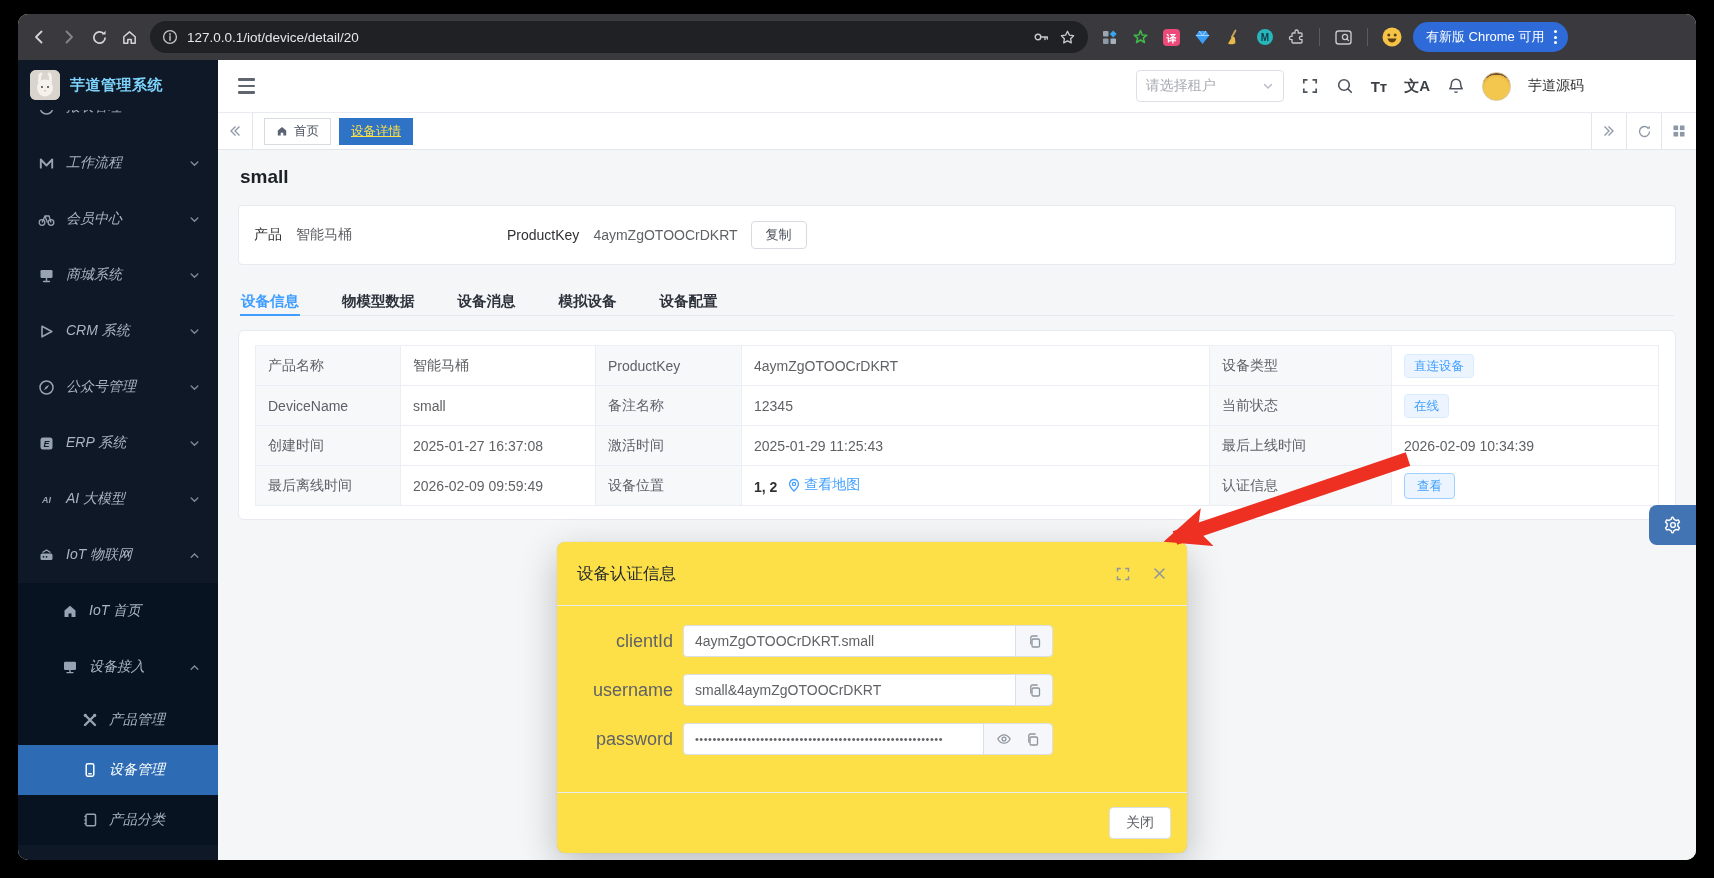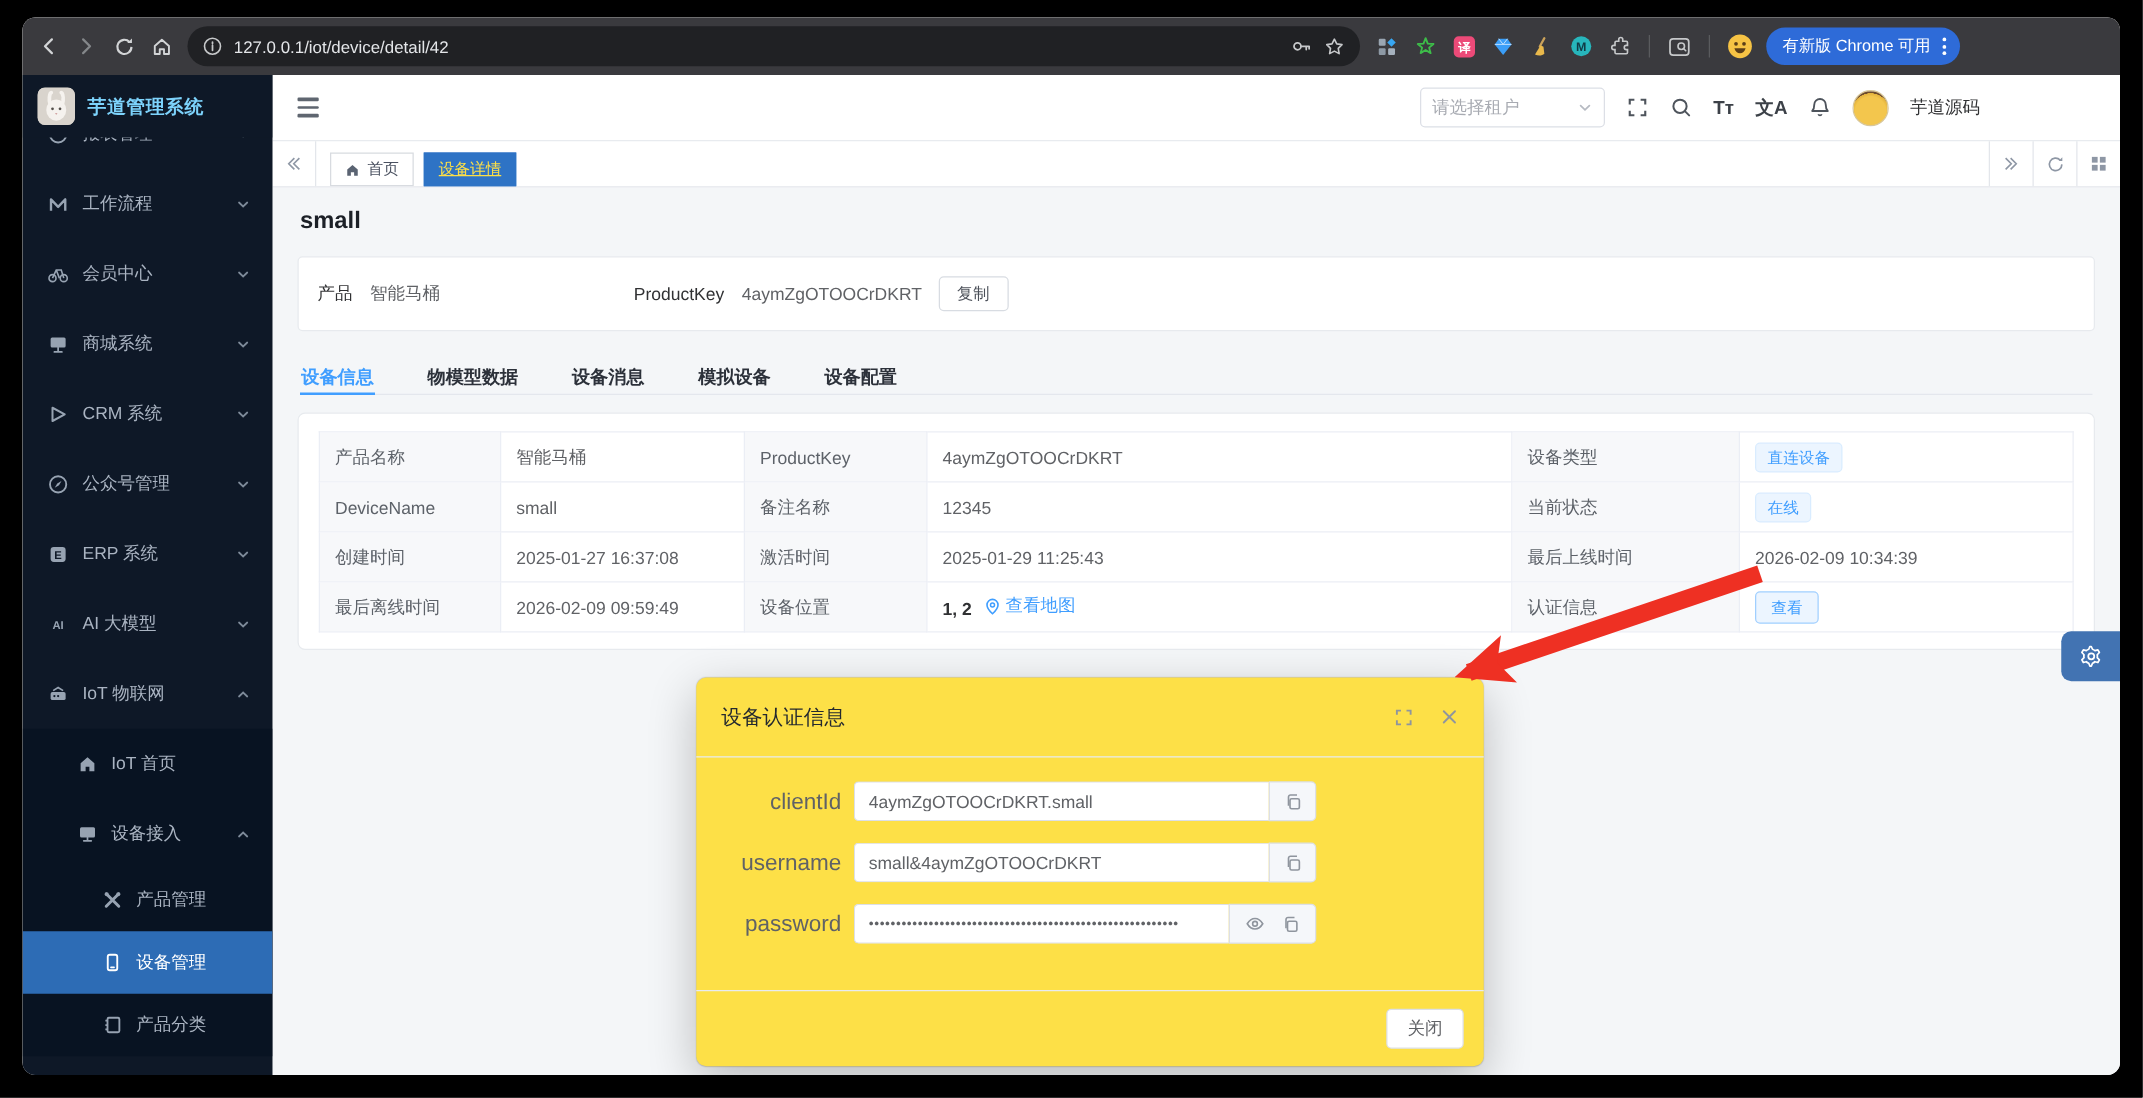--- a/index.html
+++ b/index.html
@@ -20,21 +20,21 @@
   .update-chip{height:30px;background:#2e6bd8;border-radius:16px;display:flex;align-items:center;
                gap:7px;padding:0 8px 0 13px;color:#fff;font-size:13px;flex:none;margin-left:4px;}
   .kebab{display:flex;flex-direction:column;gap:2.5px;padding:0 3px;}
   .kebab i{width:3px;height:3px;border-radius:50%;background:#fff;}
   
   .app{flex:1;display:flex;min-height:0;}
   .sidebar{width:200px;flex:none;background:#0e1827;position:relative;overflow:hidden;}
   .logo{height:50px;display:flex;align-items:center;gap:10px;padding:0 12px;position:relative;z-index:2;background:#0e1827;}
   .logo-img{width:30px;height:30px;border-radius:6px;background:#cfc9c2;display:flex;align-items:center;justify-content:center;overflow:hidden;flex:none;}
   .logo-title{color:#7dd3fc;font-size:15px;font-weight:700;letter-spacing:.5px;}
-  .menu{position:relative;z-index:1;margin-top:-31px;}
+  .menu{position:relative;z-index:1;margin-top:-31px;font-style:italic;}
   .mi{height:56px;display:flex;align-items:center;gap:11px;padding:0 18px 0 20px;color:#aab4c2;font-size:14px;cursor:pointer;}
   .mi .lbl{white-space:nowrap;}
   .mi .chev{margin-left:auto;color:#7d8a99;display:flex;}
   .mi .ic{display:flex;color:#97a3b2;flex:none;}
   .sub{background:#081322;}
   .mi.l2{padding-left:44px;}
   .mi.l3{padding-left:64px;height:50px;}
   .mi.active{background:#2d6cb5;}
   .mi.active,.mi.active .ic{color:#fff;}
   
@@ -50,21 +50,21 @@
   .glyph-ic{font-size:15px;font-weight:700;color:#3c4148;}
   .avatar{width:29px;height:29px;border-radius:50%;flex:none;overflow:hidden;
           background:radial-gradient(circle at 50% 62%,#f3c64d 0 58%,#e3b23c 70%,#6f4d2e 71%);border:1px solid #d8c79a;}
   .uname{font-size:14px;color:#303133;}
   
   .tagsview{height:38px;background:#fff;border-top:1px solid #e8ebef;border-bottom:1px solid #e3e6eb;
             display:flex;align-items:stretch;flex:none;}
   .tvb{width:35px;display:flex;align-items:center;justify-content:center;color:#8e97a5;cursor:pointer;}
   .tvb.br{border-right:1px solid #e3e6eb;}
   .tvb.bl{border-left:1px solid #e3e6eb;}
-  .tabswrap{flex:1;display:flex;align-items:flex-end;gap:8px;padding-left:11px;}
+  .tabswrap{flex:1;display:flex;align-items:center;gap:8px;padding-left:11px;}
   .ttab{height:27px;display:flex;align-items:center;gap:6px;padding:0 11px;border:1px solid #d8dbe0;
         background:#fff;color:#4a5160;font-size:12.5px;cursor:pointer;}
   .ttab.active{background:#2e73c5;border-color:#2e73c5;color:#fde047;text-decoration:underline;}
   
   .content{flex:1;padding:14px 20px 0;overflow:hidden;}
   .page-title{margin:2px 0 17px 2px;font-size:19px;font-weight:700;color:#1c2027;}
   .product-card{height:60px;background:#fff;border:1px solid #e7eaee;border-radius:4px;display:flex;
                 align-items:center;padding:0 15px;font-size:14px;}
   .pl{color:#303133;}
   .pv{color:#606266;margin-left:14px;}
@@ -146,21 +146,21 @@
             <path d="M3 8.2 9 3l6 5.2V15h-4.2v-4H7.2v4H3z" fill="none" stroke="currentColor" stroke-width="1.6" stroke-linejoin="round"></path>
           </svg>
       </span>
       <div class="url-pill">
         <span class="ico">
           <svg width="16" height="16" viewBox="0 0 16 16">
               <circle cx="8" cy="8" r="6.4" fill="none" stroke="#c6c8ca" stroke-width="1.3"></circle>
               <path d="M8 4.6v1.2M8 7.2v4" stroke="#c6c8ca" stroke-width="1.4" stroke-linecap="round"></path>
             </svg>
         </span>
-        <span class="url-text">127.0.0.1/iot/device/detail/42</span>
+        <span class="url-text">127.0.0.1/iot/device/detail/20</span>
         <span class="ico">
           <svg width="18" height="18" viewBox="0 0 18 18">
               <circle cx="6" cy="9" r="2.8" fill="none" stroke="#c6c8ca" stroke-width="1.4"></circle>
               <path d="M8.8 9h6.5M13 9v2.6M15.3 9v2" stroke="#c6c8ca" stroke-width="1.4" stroke-linecap="round"></path>
             </svg>
         </span>
         <span class="ico">
           <svg width="17" height="17" viewBox="0 0 17 17">
               <path d="m8.5 2.3 1.9 3.8 4.2.6-3 3 .7 4.2-3.8-2-3.8 2 .7-4.2-3-3 4.2-.6z" fill="none" stroke="#c6c8ca" stroke-width="1.3" stroke-linejoin="round"></path>
             </svg>

